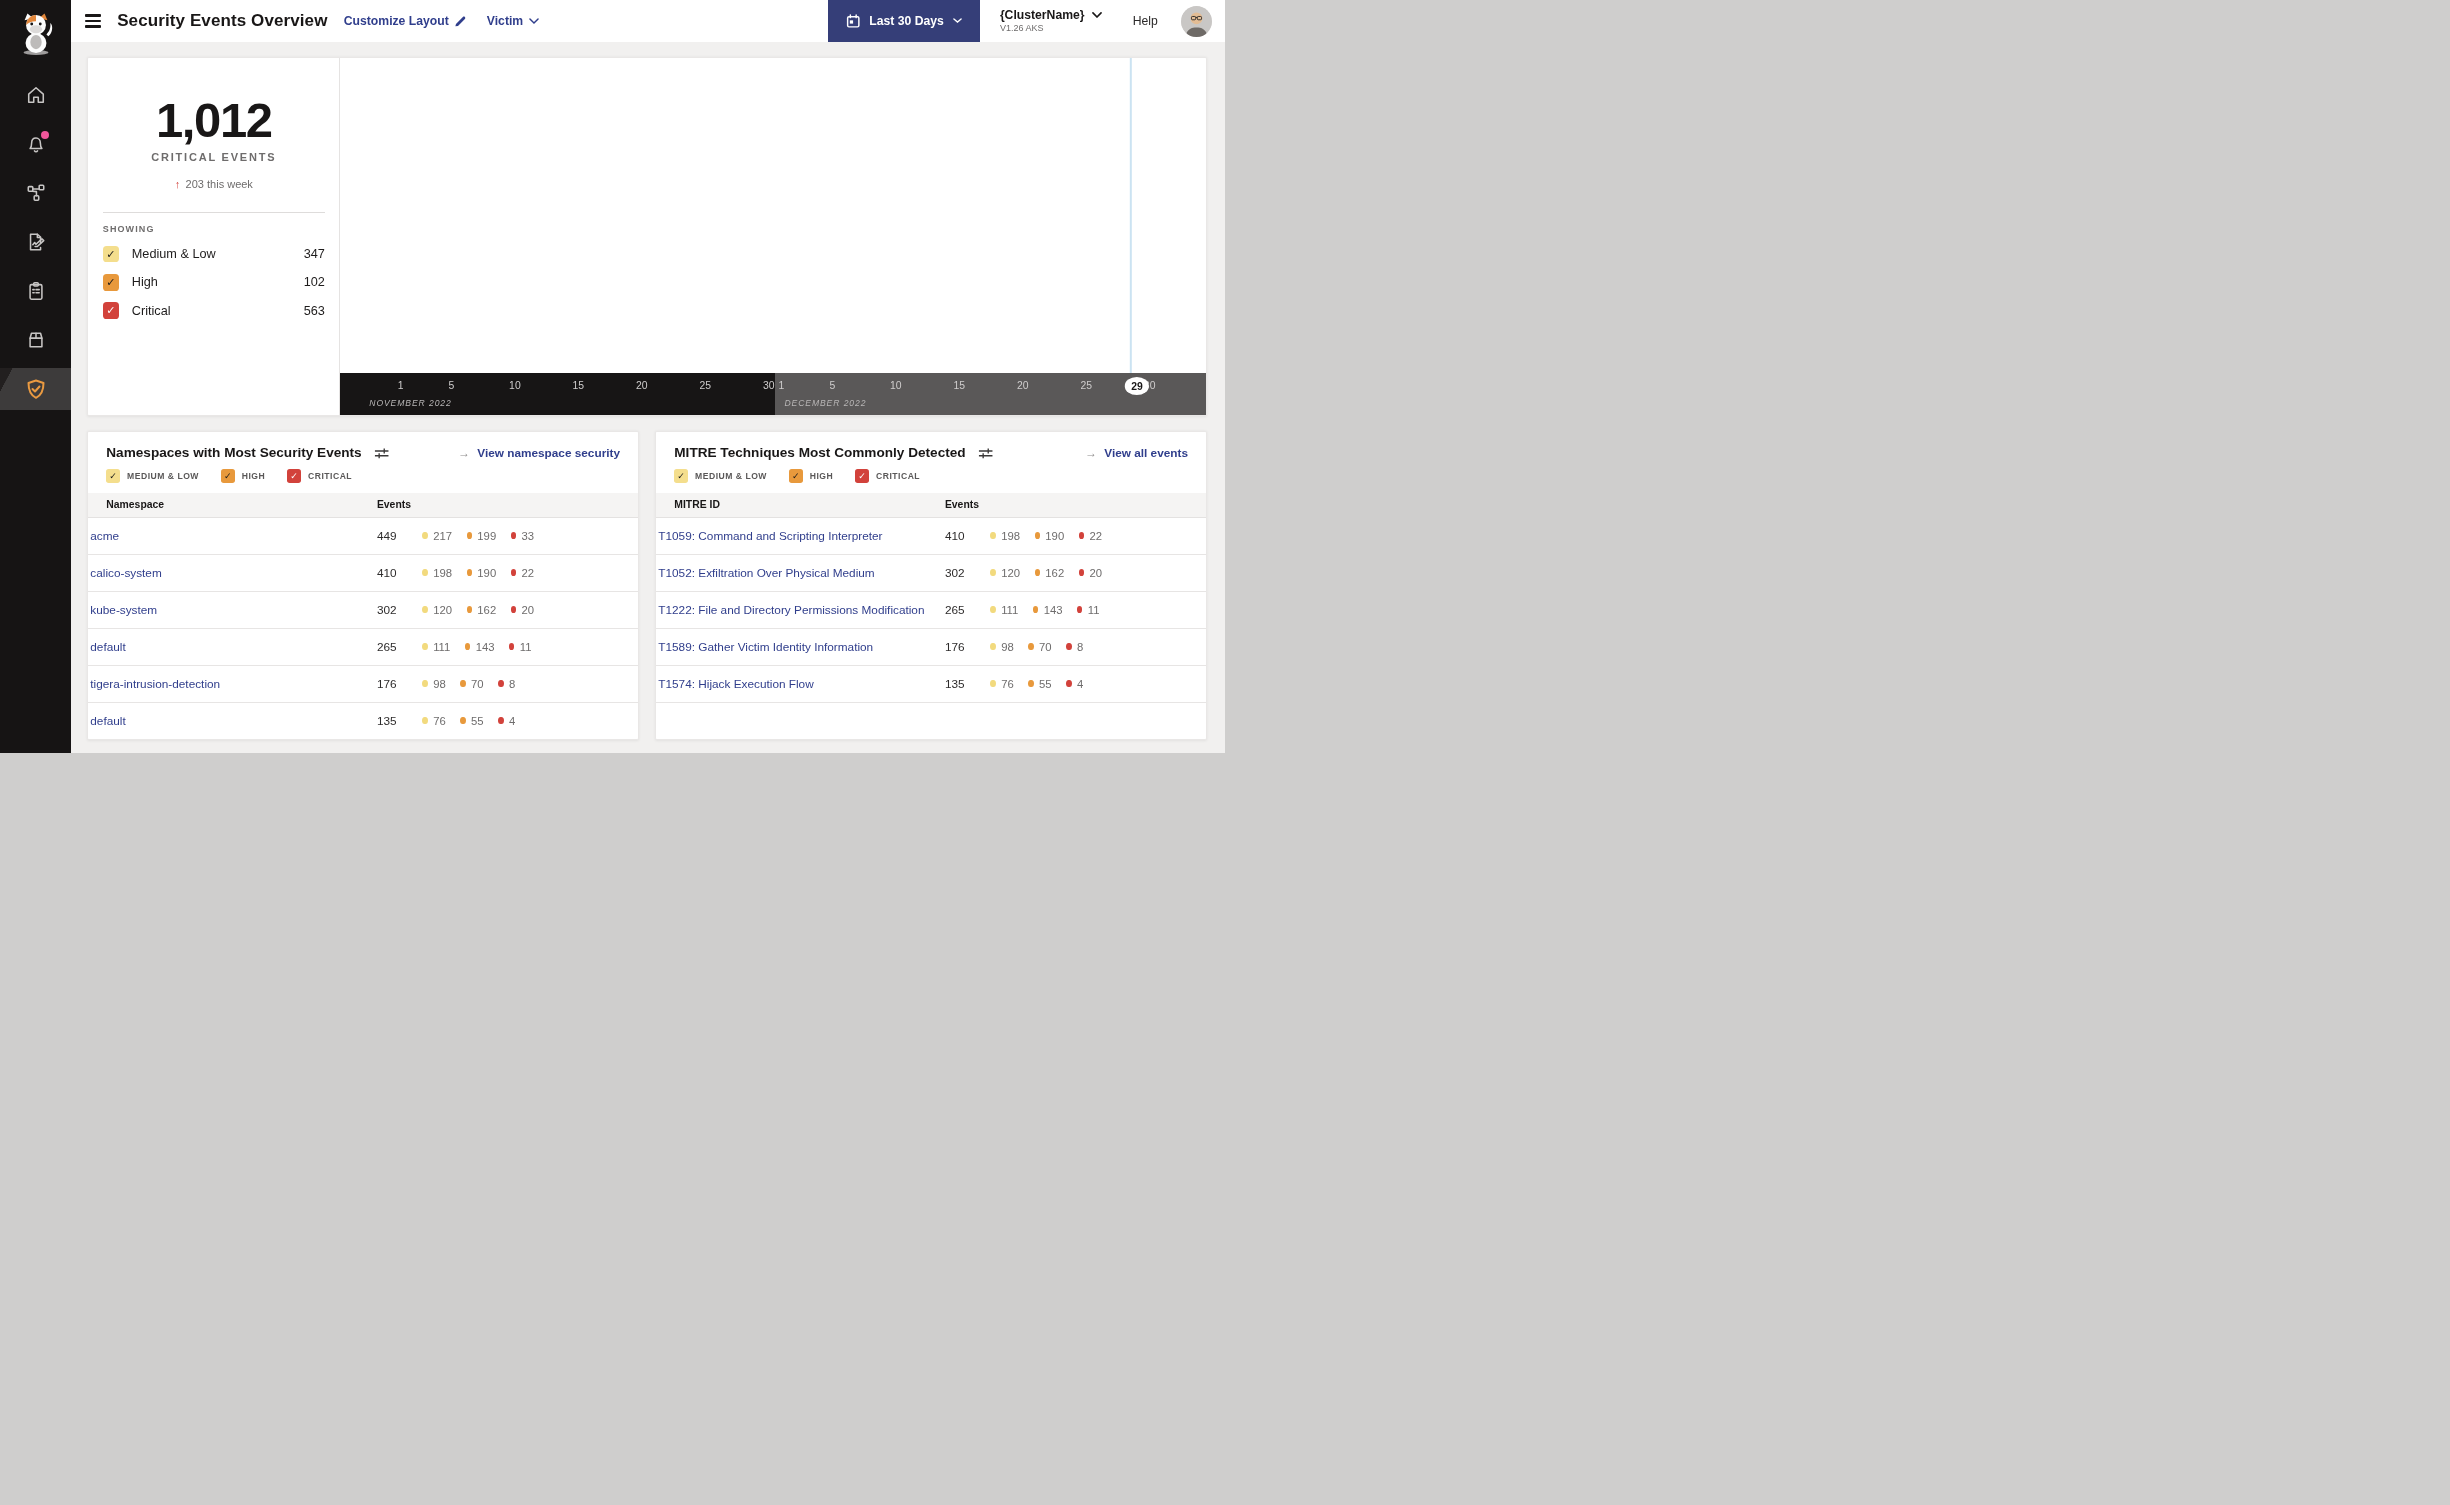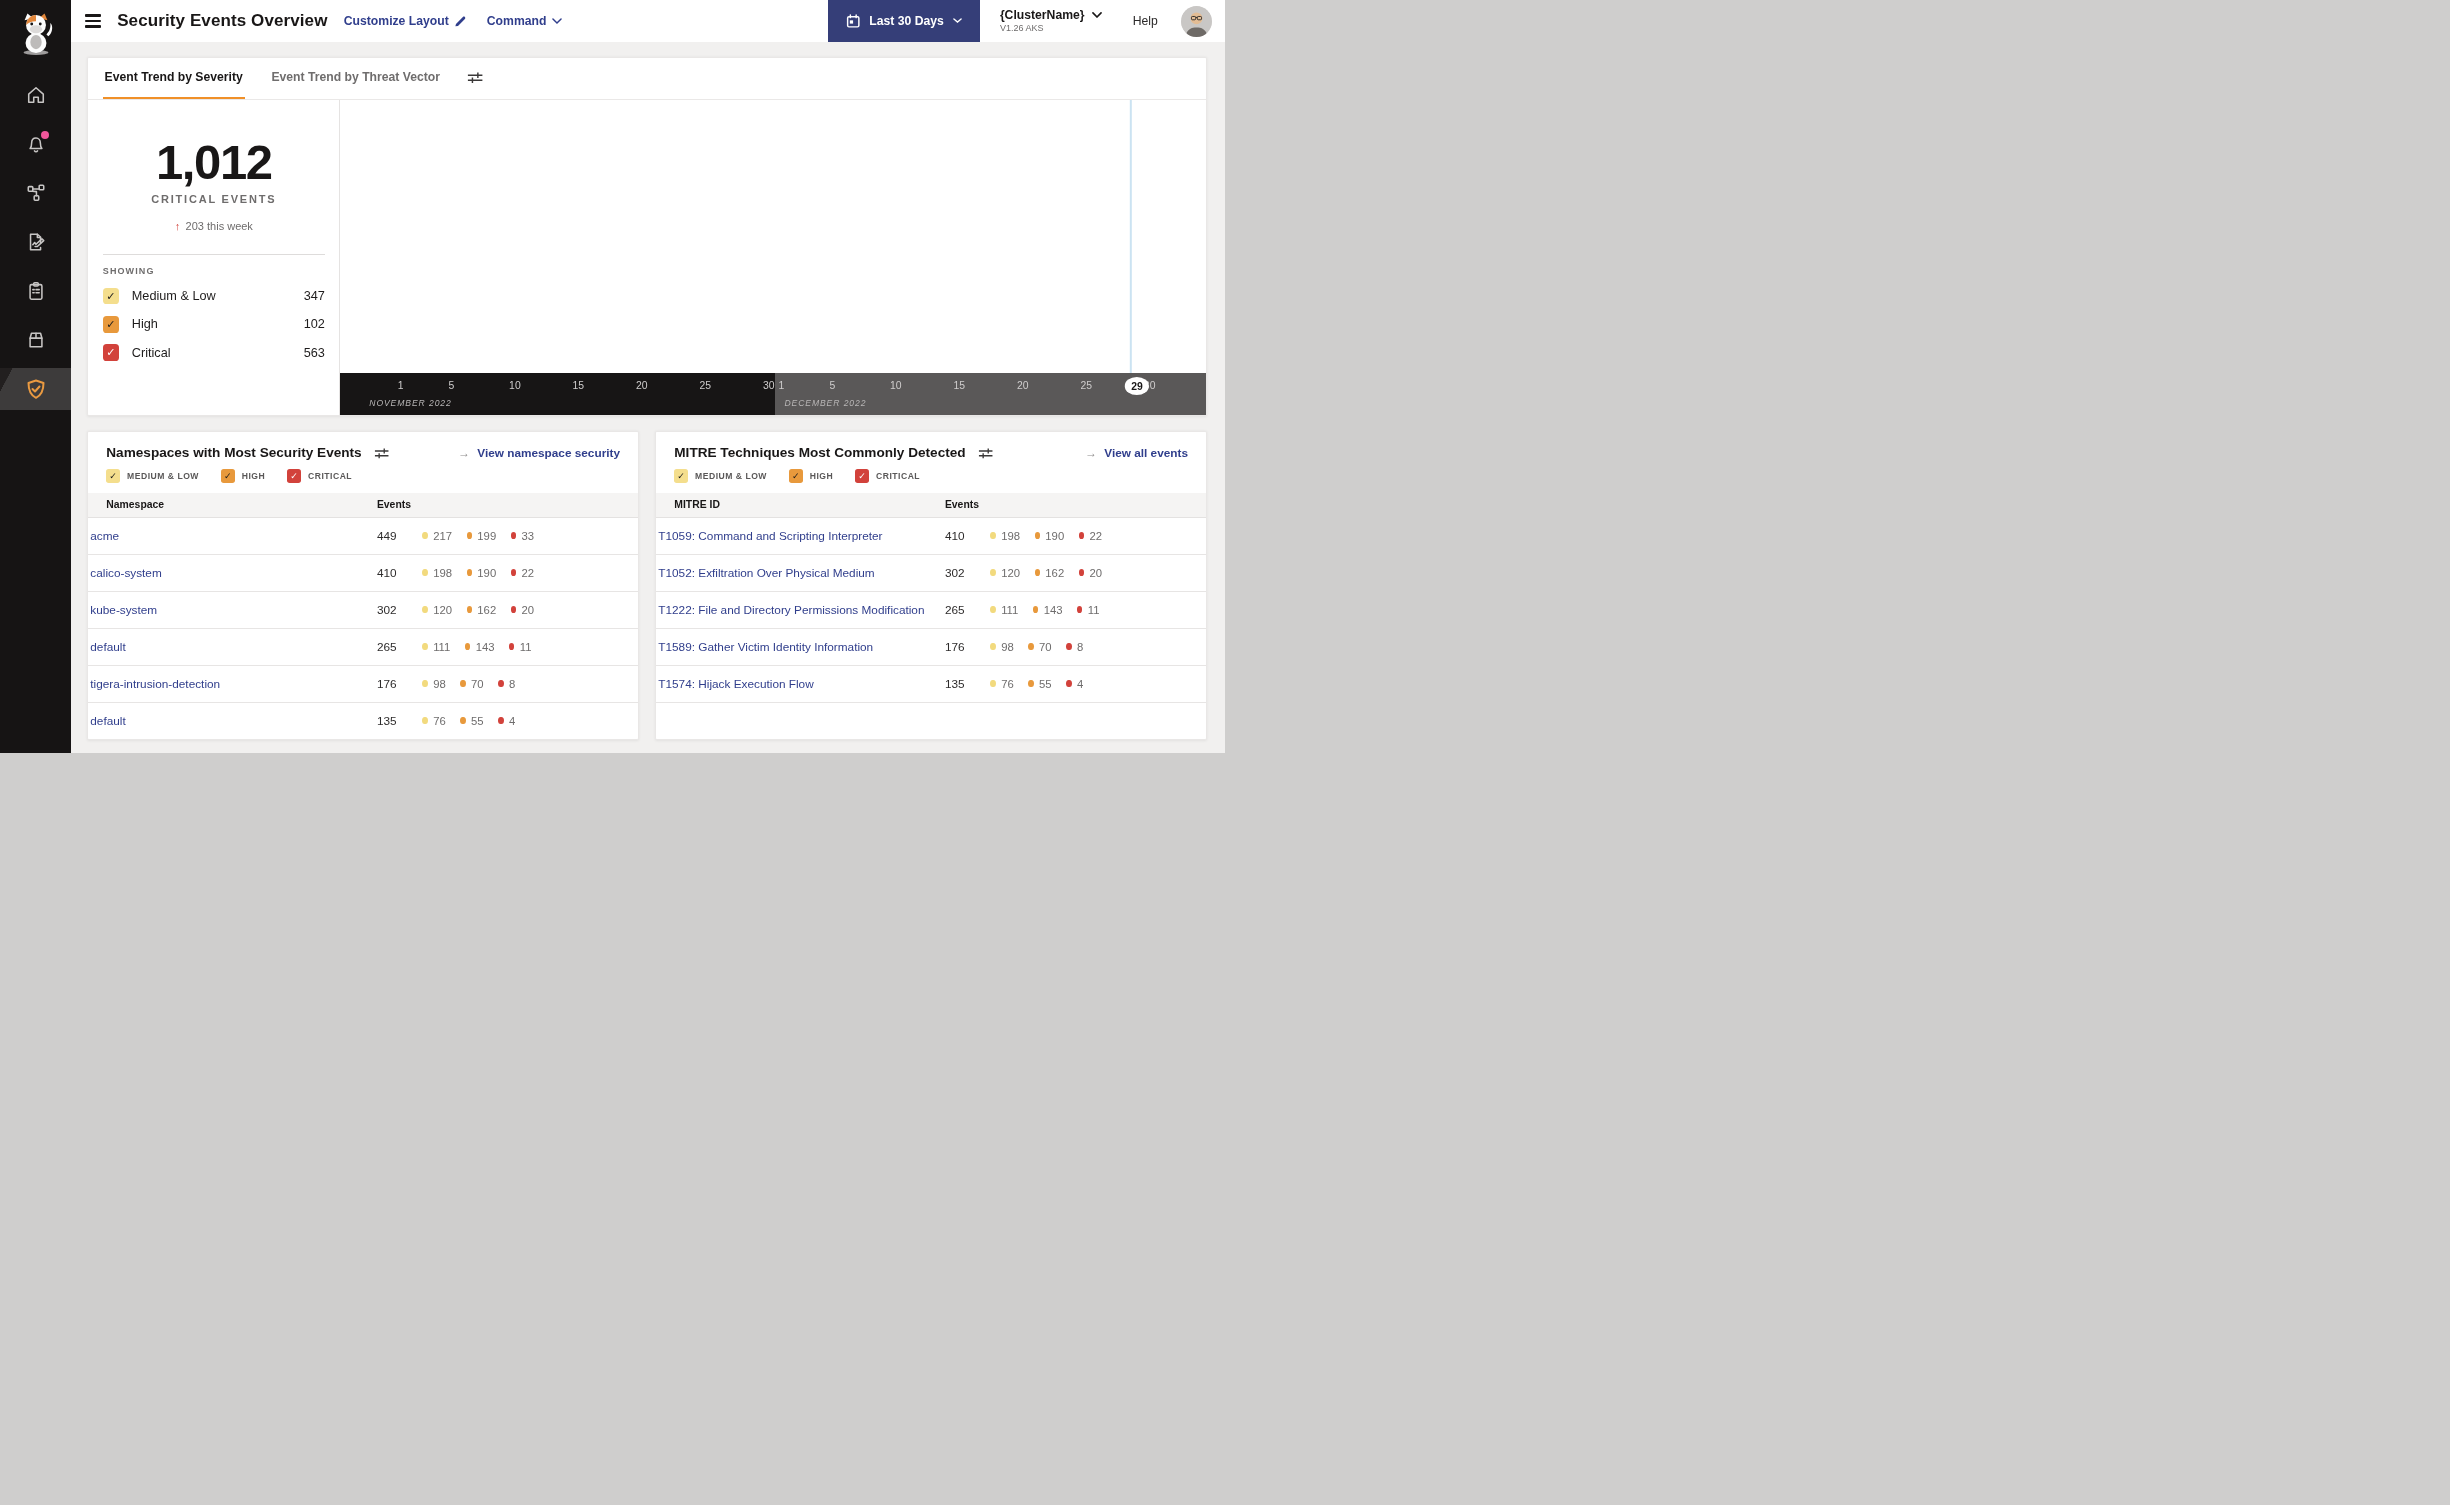--- a/index.html
+++ b/index.html
@@ -193,21 +193,21 @@
         <i></i>
       </div>
     <div class="page-title">Security Events Overview</div>
     <div class="hlink customize">
       <span>Customize Layout</span>
       <svg width="12.7" height="12.7" viewBox="0 0 14 14">
         <path d="M1.5 12.5 L2.2 9.8 L9.8 2.2 C10.4 1.6 11.4 1.6 12 2.2 C12.6 2.8 12.6 3.8 12 4.4 L4.4 12 Z" fill="#303E8C"></path>
       </svg>
     </div>
     <div class="hlink export">
-      <span>Command</span>
+      <span>Victim</span>
       <svg width="10" height="6.3" viewBox="0 0 11 7">
         <path d="M1 1 L5.5 5.5 L10 1" fill="none" stroke="#303E8C" stroke-width="1.6" stroke-linecap="round"></path>
       </svg>
     </div>
     <div class="header-right">
       <div class="date-btn">
         <svg width="14.5" height="14.5" viewBox="0 0 16 16">
           <rect x="1.8" y="3" width="12.4" height="11.2" rx="1.5" fill="none" stroke="#FFF" stroke-width="1.6"></rect>
           <path d="M4.8 1.2 V4 M11.2 1.2 V4" stroke="#FFF" stroke-width="1.6" stroke-linecap="round"></path>
           <rect x="4.2" y="7" width="3.6" height="3.6" fill="#FFF"></rect>
@@ -236,30 +236,20 @@
           <rect x="17.9" y="11.5" width="4.6" height="3.6" rx="1" fill="none" stroke="#2A2826" stroke-width="1"></rect>
           <path d="M16.1 12.5 H17.9" stroke="#2A2826" stroke-width="1"></path>
         </svg>
       </div>
     </div>
   </header>
 
   <main class="main">
 
     <section class="card trend-card">
-      <div class="trend-tabs">
-        <div class="tab active">Event Trend by Severity</div>
-        <div class="tab">Event Trend by Threat Vector</div>
-        <div class="tabs-filter">
-          <svg width="16.3" height="13.6" viewBox="0 0 18 15">
-            <path d="M1 4.7 H17 M1 10.3 H17" stroke="#3A3838" stroke-width="1.6" fill="none"></path>
-            <path d="M12 1.7 V7.7 M6 7.3 V13.3" stroke="#3A3838" stroke-width="1.6" fill="none"></path>
-          </svg>
-        </div>
-      </div>
       <div class="trend-body">
         <div class="info-panel">
           <div class="big-num">1,012</div>
           <div class="big-label">CRITICAL EVENTS</div>
           <div class="delta">
             <span class="up">↑</span><span>203 this week</span>
           </div>
           <hr class="info-hr">
           <div class="showing-label">SHOWING</div>
           <div class="sev-row">

